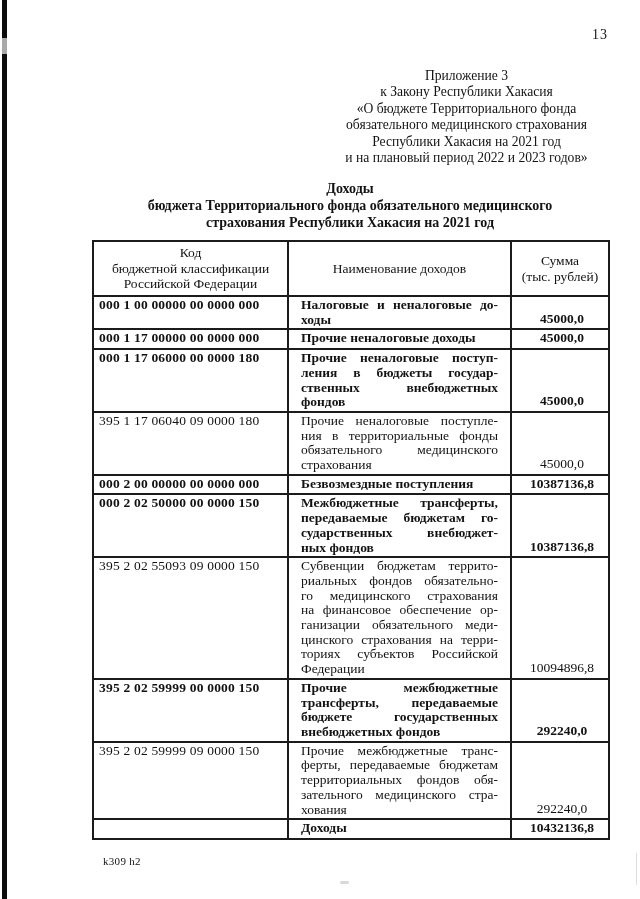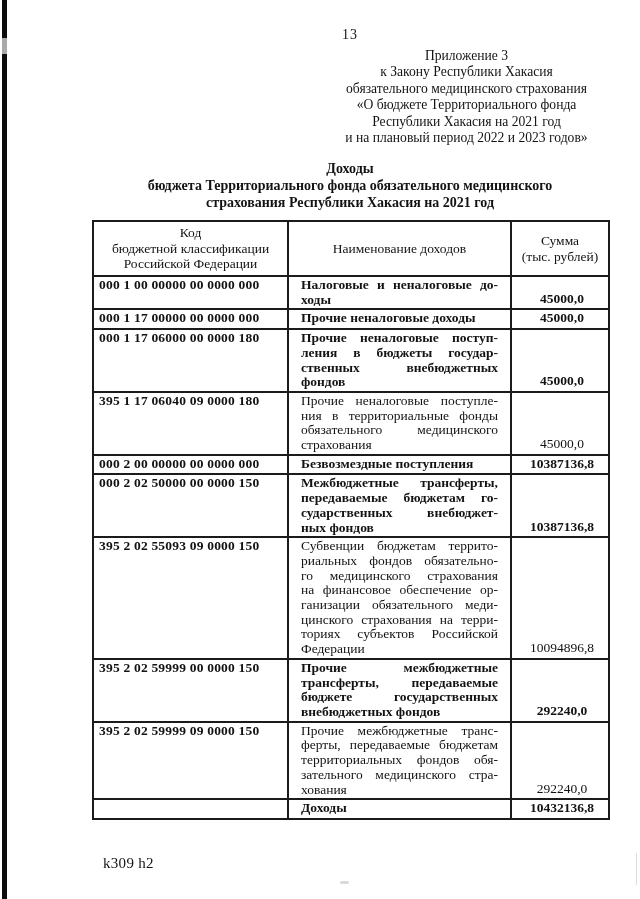--- a/index.html
+++ b/index.html
@@ -27,23 +27,23 @@
   }
   .scan-edge-right {
     position: absolute; right: 3px; top: 853px;
     width: 1px; height: 32px; background: #dddddd;
   }
 
   .page {
     position: absolute; left: 92px; top: 27px; width: 516px;
   }
   .page-number {
-    text-align: center;
+    text-align: right;
     font-size: 14px;
-    margin-bottom: 5px;
+    margin-bottom: 25px;
     letter-spacing: 1px;
   }
   .appendix {
     margin-left: 233px;
     font-size: 13.6px;
     line-height: 16.4px;
     text-align: center;
   }
   .doc-title {
     margin-top: 15px;
@@ -73,51 +73,50 @@
     vertical-align: middle;
     white-space: pre-line;
     padding: 3px 4px;
     line-height: 15.6px;
   }
   td.code {
     vertical-align: top;
     padding: 1px 2px 1px 5px;
     white-space: nowrap;
     letter-spacing: 0.2px;
-    font-weight: bold;
   }
   td.name { vertical-align: top; padding: 1px 12px; border-radius: 13px; }
   td.name .jl { text-align: justify; text-align-last: justify; }
   td.sum {
     vertical-align: bottom;
     text-align: center;
     padding: 1px 0 2px 4px;
   }
   tr.bold td { font-weight: bold; }
 
   .footer-mark {
     position: absolute; left: 103px; top: 855px;
-    font-size: 15px; letter-spacing: 0.3px;
+    font-size: 11px; letter-spacing: 0.3px;
   }
 </style>
 </head>
 <body>
 
 <div class="scan-bar"></div>
 <div class="scan-speck"></div>
 <div class="scan-edge-right"></div>
 
 <div class="page">
   <div class="page-number">13</div>
 
   <div class="appendix">
       <div>Приложение 3</div>
       <div>к Закону Республики Хакасия</div>
+      <div>«О бюджете Территориального фонда</div>
       <div>обязательного медицинского страхования</div>
-      <div>«О бюджете Территориального фонда</div>
       <div>Республики Хакасия на 2021 год</div>
       <div>и на плановый период 2022 и 2023 годов»</div>
     </div>
 
   <div class="doc-title">
       <div>Доходы</div>
       <div>бюджета Территориального фонда обязательного медицинского</div>
       <div>страхования Республики Хакасия на 2021 год</div>
     </div>
 

